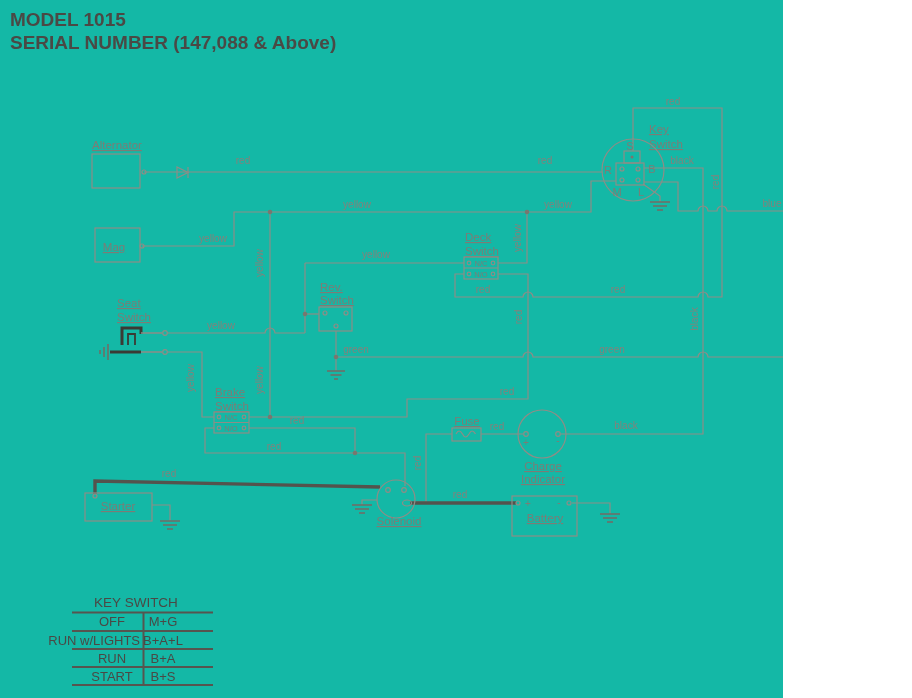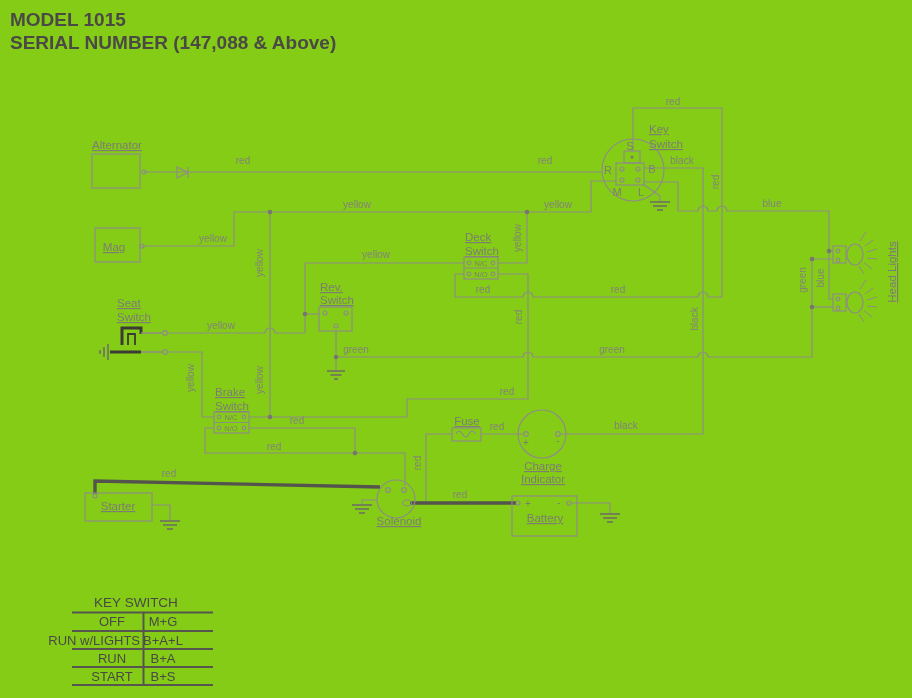--- a/index.html
+++ b/index.html
@@ -1,16 +1,16 @@
 <!DOCTYPE html>
 <html><head>
 <meta charset="utf-8">
 <style>
   html,body{margin:0;padding:0;background:#fff;}
-  .page{width:912px;height:698px;background:#84cc16;position:relative;overflow:hidden;}
+  .page{width:783px;height:698px;background:#14b8a6;position:relative;overflow:hidden;}
   svg text{font-family:"Liberation Sans","DejaVu Sans",sans-serif;}
   .ttl{font-size:19px;font-weight:bold;fill:#4a4945;}
   .comp{font-size:11.5px;fill:#7d7c75;}
   .u{text-decoration:underline;}
   .wl{font-size:10px;fill:#83827b;}
   .tiny{font-size:7.5px;fill:#7d7c75;}
   .term{font-size:11px;fill:#7d7c75;}
   .pm{font-size:10px;fill:#7d7c75;}
   .tbl{font-size:13px;fill:#4a4945;}
   .tblh{font-size:13.5px;fill:#4a4945;}

